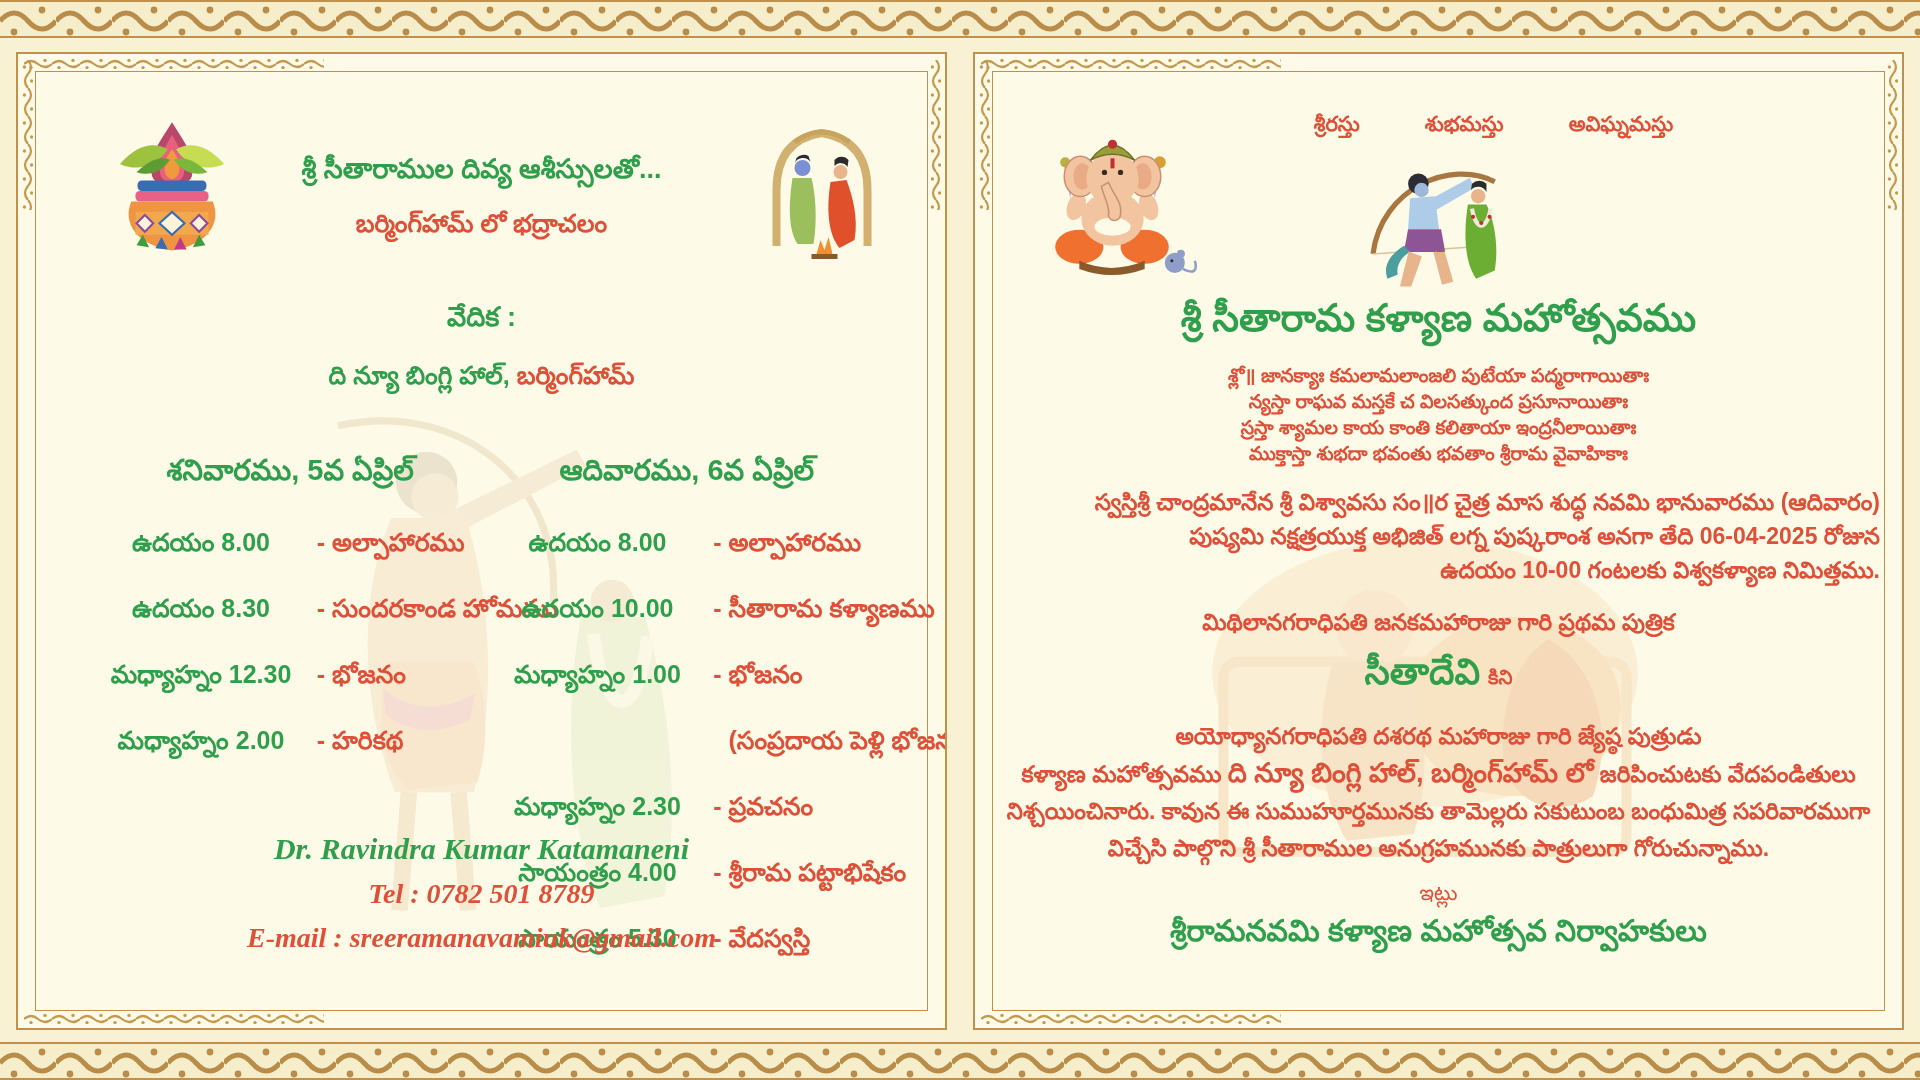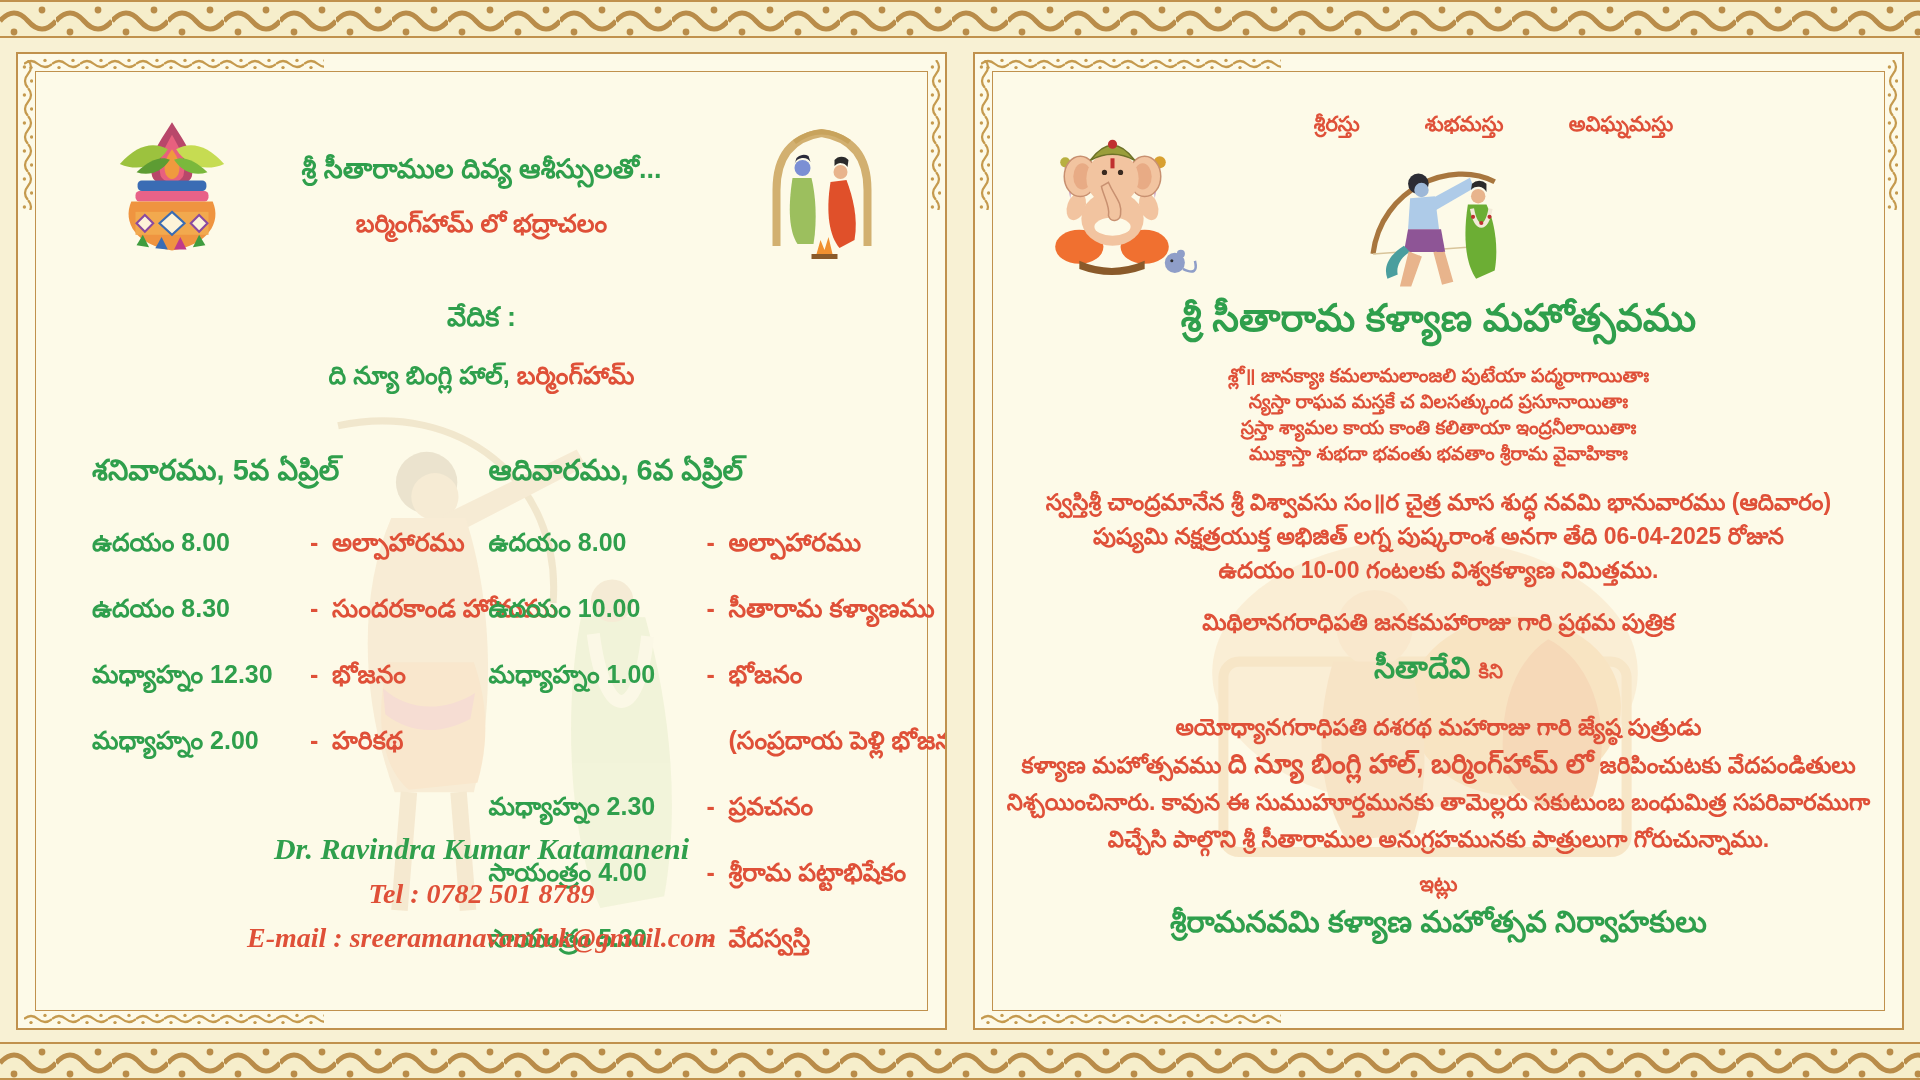--- a/index.html
+++ b/index.html
@@ -32,51 +32,51 @@
   
   .kalash{position:absolute;left:68px;top:42px;}
   .wedding-arch{position:absolute;right:42px;top:44px;}
   .blessing{ text-align:center;padding-top:78px;white-space:nowrap;}
   .blessing-l1{color:var(--green);font-size:27px;font-weight:bold;}
   .blessing-l2{color:var(--red);font-size:25px;font-weight:bold;margin-top:18px;}
   .venue-label{text-align:center;color:var(--green);font-size:27px;font-weight:bold;margin-top:58px;}
   .venue-line{text-align:center;font-size:25px;font-weight:bold;margin-top:22px;white-space:nowrap;}
   .venue-green{color:var(--green);} .venue-red{color:var(--red);}
 
-  .schedule{display:flex;margin-top:58px;padding:0 38px 0 52px;position:relative;z-index:3;}
+  .schedule{display:flex;margin-top:58px;padding:0 38px 0 52px;position:relative;z-index:3;text-align:center;}
   .sch-col{width:50%;}
   .sch-col-h{color:var(--green);font-size:29px;font-weight:bold;margin-bottom:34px;white-space:nowrap;}
   .sch-row{display:flex;font-size:25px;margin-bottom:31px;white-space:nowrap;}
   .sch-time{color:var(--green);font-weight:bold;width:218px;flex:none;}
   .sch-dash{color:var(--red);width:22px;flex:none;font-weight:600;}
   .sch-event{color:var(--red);font-weight:600;}
 
   .contact{position:absolute;left:0;right:0;bottom:52px;text-align:center;font-family:"Liberation Serif","DejaVu Serif",serif;font-style:italic;z-index:3;}
   .contact-name{color:var(--green);font-size:30px;font-weight:bold;}
   .contact-tel{color:var(--red);font-size:28px;font-weight:bold;margin-top:12px;}
   .contact-email{color:var(--red);font-size:28px;font-weight:bold;margin-top:12px;}
 
   
   .ganesha{position:absolute;left:26px;top:26px;}
   .blessrow{display:flex;justify-content:center;gap:65px;padding-top:36px;padding-left:110px;}
   .bless{color:var(--red);font-size:21px;font-weight:600;white-space:nowrap;}
   .ramabow{display:block;margin:16px auto 0;}
   .r-title{text-align:center;color:var(--green);font-size:38px;font-weight:bold;margin-top:8px;white-space:nowrap;}
   .sloka{margin-top:14px;text-align:center;}
   .sloka-line{color:var(--red);font-size:19px;font-weight:600;line-height:26px;white-space:nowrap;}
-  .muhurtham{margin-top:18px;text-align:center;}
+  .muhurtham{margin-top:18px;text-align:right;}
   .muh-line{color:var(--red);font-size:23px;font-weight:600;line-height:34px;white-space:nowrap;}
   .intro-line{text-align:center;color:var(--red);font-size:23px;font-weight:600;margin-top:22px;white-space:nowrap;}
   .big-name{text-align:center;margin-top:10px;white-space:nowrap;}
-  .big-name .nm{color:var(--green);font-size:30px;font-weight:bold;}
+  .big-name .nm{color:var(--green);font-size:36px;font-weight:bold;}
   .big-name .sfx{color:var(--red);font-size:20px;font-weight:700;margin-left:8px;text-align:center;}
   .invite{text-align:center;color:var(--red);font-size:23px;font-weight:600;line-height:37px;}
   .invite div{white-space:nowrap;}
   .invite .venue-b{font-size:27px;font-weight:bold;}
-  .signoff{text-align:center;color:var(--red);font-size:21px;font-weight:700;margin-top:14px;}
+  .signoff{text-align:center;color:var(--red);font-size:21px;font-weight:400;margin-top:14px;}
   .organizers{text-align:center;color:var(--green);font-size:30px;font-weight:bold;margin-top:4px;white-space:nowrap;}
 </style>
 </head>
 <body>
 
 <svg width="0" height="0" style="position:absolute" aria-hidden="true">
   <defs>
     <pattern id="bandpat" width="56" height="38" patternUnits="userSpaceOnUse">
       <path d="M0 19 Q14 3 28 19 Q42 35 56 19" fill="none" stroke="#b98c49" stroke-width="5"></path>
       <circle cx="14" cy="30" r="3.4" fill="#b98c49"></circle>

